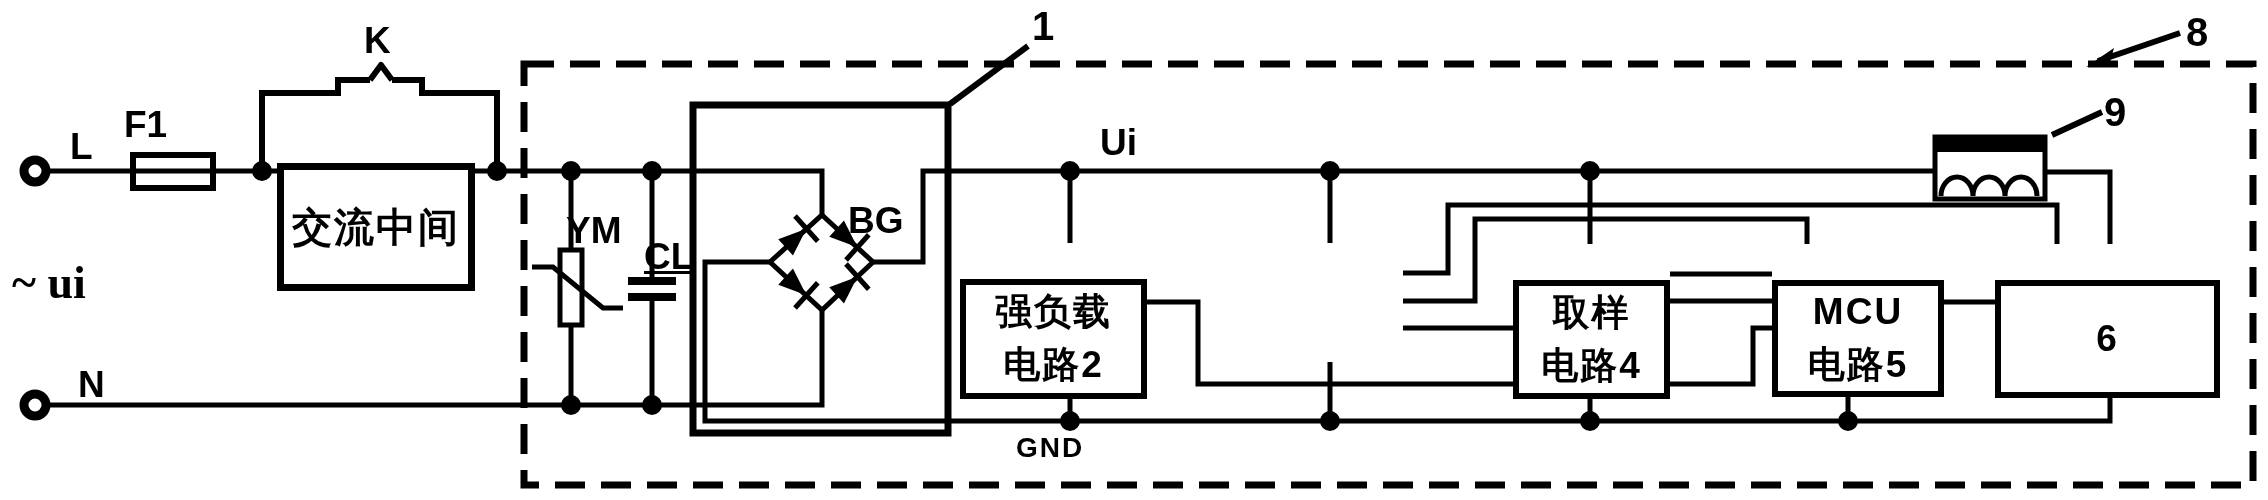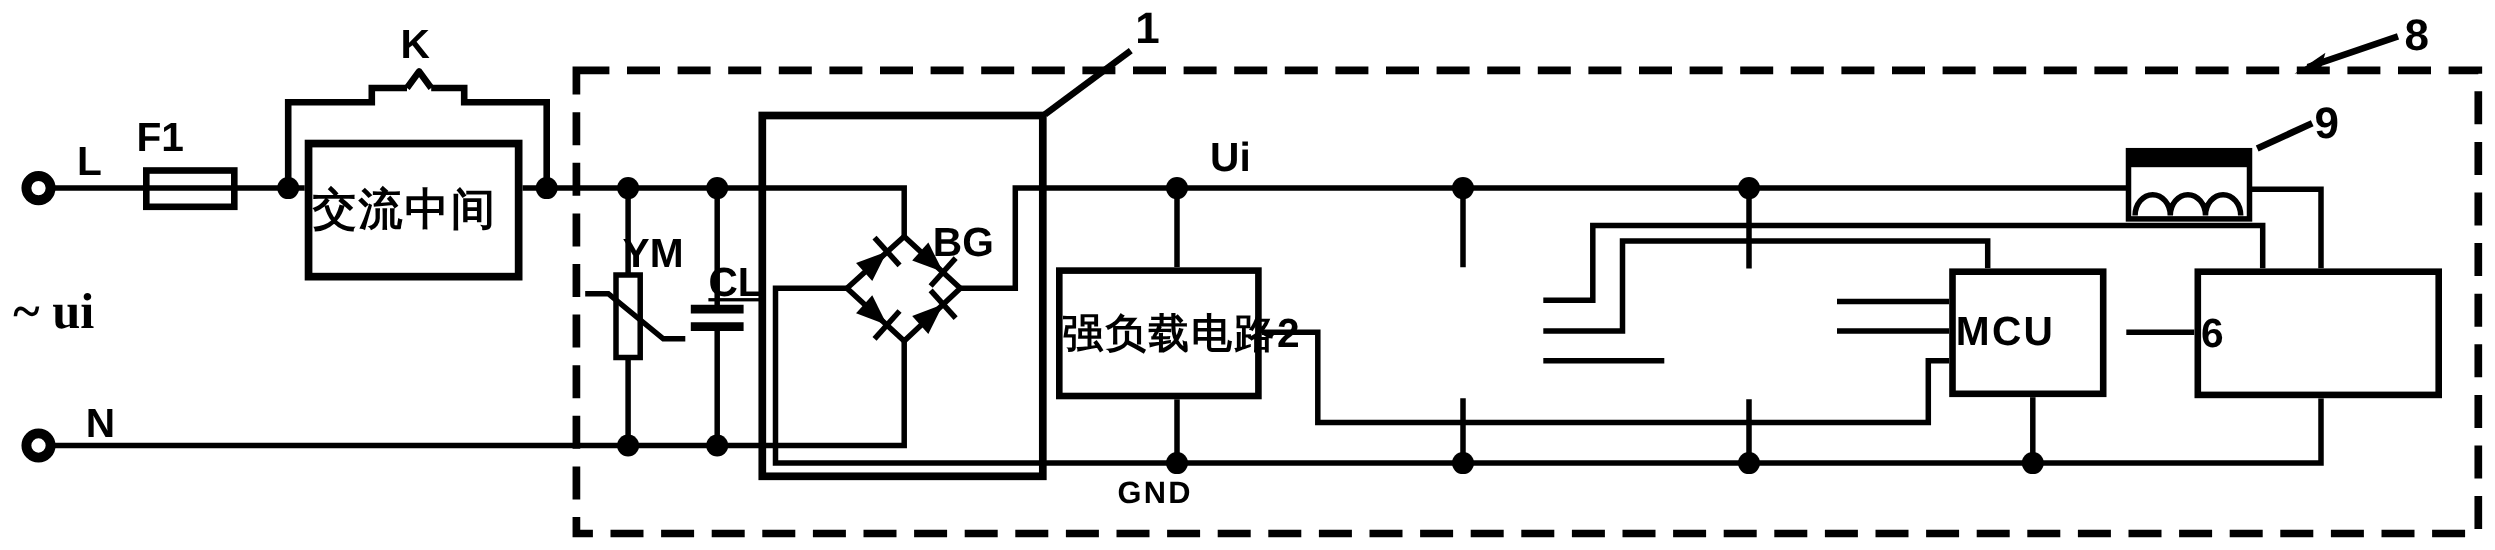--- a/index.html
+++ b/index.html
@@ -3,23 +3,24 @@
 <meta charset="utf-8">
 <style>
   html,body{margin:0;padding:0;background:#ffffff;}
   .canvas{
     position:relative;width:2268px;height:500px;background:#ffffff;
     font-family:"Liberation Sans","DejaVu Sans",sans-serif;color:#000;overflow:hidden;
   }
   .wiring{position:absolute;left:0;top:0;}
   .block{
     position:absolute;box-sizing:border-box;background:#fff;border:6px solid #000;
-    display:flex;align-items:center;
+    display:flex;flex-direction:column;align-items:center;justify-content:center;
     font-weight:700;font-size:37px;line-height:1.42;text-align:center;letter-spacing:2px;
     white-space:nowrap;
+    margin-top:36px;
   }
   .block.relay{border-width:7px;font-size:40px;line-height:1.45;}
   .lbl{position:absolute;font-weight:700;font-size:37px;line-height:1;white-space:nowrap;}
   .lbl.big{font-size:46px;font-family:Liberation Serif, serif;}
   .lbl.ref{font-size:40px;}
   .lbl.gnd{font-size:28px;letter-spacing:2px;}
 </style>
 </head>
 <body>
 
@@ -119,23 +120,28 @@
   <div class="block relay" style="left:277px;top:127px;width:198px;height:128px;">
     <span>交流中间</span>
   </div>
 
   <div class="block" style="left:960px;top:243px;width:187px;height:120px;">
     <span>强负载</span>
     <span>电路2</span>
   </div>
 
 
+  <div class="block" style="left:1513px;top:244px;width:157px;height:119px;">
+    <span>取样</span>
+    <span>电路4</span>
+  </div>
 
-  <div class="block" style="left:1772px;top:244px;width:143px;height:117px;">
+  <div class="block" style="left:1772px;top:244px;width:172px;height:117px;">
     <span>MCU</span>
+    <span>电路5</span>
   </div>
 
   <div class="block" style="left:1995px;top:244px;width:225px;height:118px;">
     <span>6</span>
   </div>
 
   <div class="lbl" style="left:70px;top:128px;">L</div>
   <div class="lbl" style="left:124px;top:106px;">F1</div>
   <div class="lbl" style="left:364px;top:22px;">K</div>
   <div class="lbl big" style="left:12px;top:260px;">~ ui</div>

